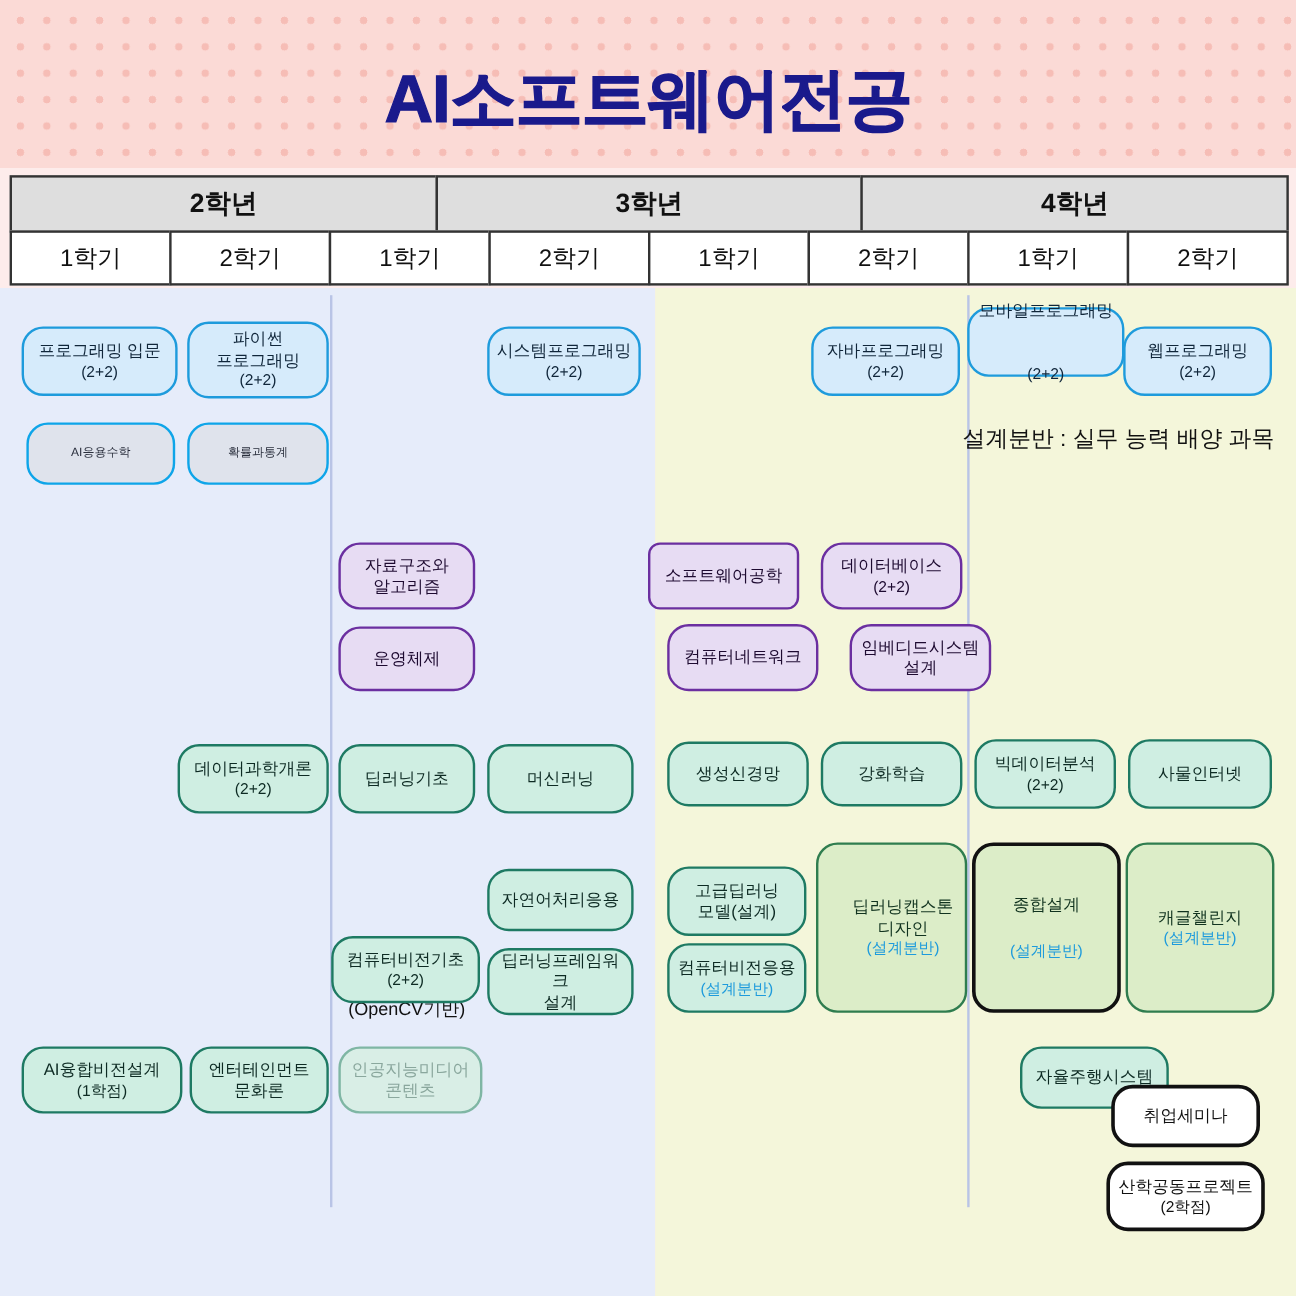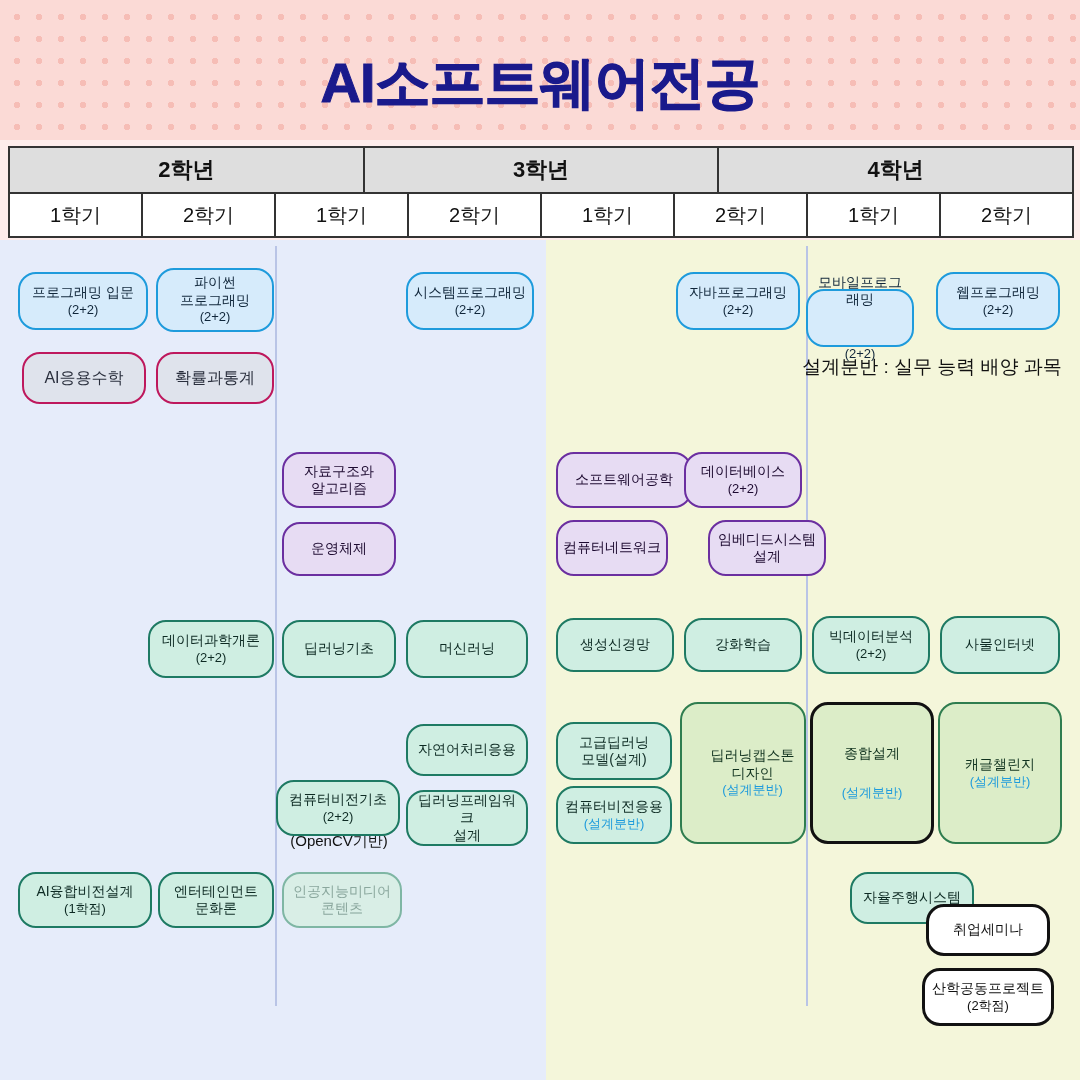--- a/index.html
+++ b/index.html
@@ -55,21 +55,21 @@
     box-sizing:border-box;
     display:flex;flex-direction:column;
     align-items:center;justify-content:center;
     text-align:center;
     border-radius:18px;
     font-size:14px;line-height:1.25;
     padding:3px 5px;
     white-space:pre-line;
   }
   .b-blue{background:#d6ebfb;border:2.5px solid #1e9bdc;color:#10263a;}
-  .b-gray{background:#dfe3ec;border:2px solid #be185d;color:#2a2f3d;font-size:16px;}
+  .b-gray{background:#dfe3ec;border:2px solid #0ea5e9;color:#2a2f3d;font-size:10px;}
   .b-purple{background:#e7dcf3;border:2.5px solid #6b2fa0;color:#1d0a30;}
   .b-teal{background:#cfeee2;border:2.5px solid #1e7a63;color:#0d2a23;}
   .b-teal-soft{background:#d9eee6;border:2.5px solid #7fb6a4;color:#8aa79d;}
   .b-green{background:#dcedc8;border:2.5px solid #2f7d4f;color:#11331f;}
   .b-black{background:#dcedc8;border:3px solid #111;color:#11331f;gap:22px;}
   .b-black-r{background:#ffffff;border:3px solid #111;color:#111;}
   .sub{font-size:13px;}
   .note{color:#1e9bdc;font-size:13px;}
 
   
@@ -113,30 +113,30 @@
 </div>
 
 <div id="opencv-note" style="position:absolute;left:276px;top:832px;width:126px;text-align:center;font-size:15px;color:#111;">(OpenCV기반)</div>
 
 <div id="course-layer">
     <div class="box b-blue" style="left: 18px; top: 272px; width: 130px; height: 58px;"><div>프로그래밍 입문</div><div class="sub">(2+2)</div></div>
     <div class="box b-blue" style="left: 156px; top: 268px; width: 118px; height: 64px;"><div>파이썬
 프로그래밍</div><div class="sub">(2+2)</div></div>
     <div class="box b-blue" style="left: 406px; top: 272px; width: 128px; height: 58px;"><div>시스템프로그래밍</div><div class="sub">(2+2)</div></div>
     <div class="box b-blue" style="left: 676px; top: 272px; width: 124px; height: 58px;"><div>자바프로그래밍</div><div class="sub">(2+2)</div></div>
-    <div class="box b-blue" style="left: 806px; top: 289px; width: 108px; height: 58px; gap: 37px;"><div>모바일프로그래밍</div><div class="sub">(2+2)</div></div>
+    <div class="box b-blue" style="left: 806px; top: 256px; width: 131px; height: 58px; gap: 37px;"><div>모바일프로그래밍</div><div class="sub">(2+2)</div></div>
     <div class="box b-blue" style="left: 936px; top: 272px; width: 124px; height: 58px;"><div>웹프로그래밍</div><div class="sub">(2+2)</div></div>
     <div class="box b-gray" style="left: 22px; top: 352px; width: 124px; height: 52px;"><div>AI응용수학</div></div>
     <div class="box b-gray" style="left: 156px; top: 352px; width: 118px; height: 52px;"><div>확률과통계</div></div>
     <div class="box b-purple" style="left: 282px; top: 452px; width: 114px; height: 56px;"><div>자료구조와
 알고리즘</div></div>
     <div class="box b-purple" style="left: 282px; top: 522px; width: 114px; height: 54px;"><div>운영체제</div></div>
-    <div class="box b-purple" style="left: 556px; top: 452px; width: 136px; height: 56px;"><div>소프트웨어공학</div></div>
+    <div class="box b-purple" style="left: 540px; top: 452px; width: 126px; height: 56px; border-radius: 10px;"><div>소프트웨어공학</div></div>
     <div class="box b-purple" style="left: 684px; top: 452px; width: 118px; height: 56px;"><div>데이터베이스</div><div class="sub">(2+2)</div></div>
-    <div class="box b-purple" style="left: 556px; top: 520px; width: 112px; height: 56px;"><div>컴퓨터네트워크</div></div>
+    <div class="box b-purple" style="left: 556px; top: 520px; width: 126px; height: 56px;"><div>컴퓨터네트워크</div></div>
     <div class="box b-purple" style="left: 684px; top: 520px; width: 118px; height: 56px; margin-left: 24px;"><div>임베디드시스템
 설계</div></div>
     <div class="box b-teal" style="left: 148px; top: 620px; width: 126px; height: 58px;"><div>데이터과학개론</div><div class="sub">(2+2)</div></div>
     <div class="box b-teal" style="left: 282px; top: 620px; width: 114px; height: 58px;"><div>딥러닝기초</div></div>
     <div class="box b-teal" style="left: 406px; top: 620px; width: 122px; height: 58px;"><div>머신러닝</div></div>
     <div class="box b-teal" style="left: 556px; top: 618px; width: 118px; height: 54px;"><div>생성신경망</div></div>
     <div class="box b-teal" style="left: 684px; top: 618px; width: 118px; height: 54px;"><div>강화학습</div></div>
     <div class="box b-teal" style="left: 812px; top: 616px; width: 118px; height: 58px;"><div>빅데이터분석</div><div class="sub">(2+2)</div></div>
     <div class="box b-teal" style="left: 940px; top: 616px; width: 120px; height: 58px;"><div>사물인터넷</div></div>
     <div class="box b-teal" style="left: 406px; top: 724px; width: 122px; height: 52px;"><div>자연어처리응용</div></div>

